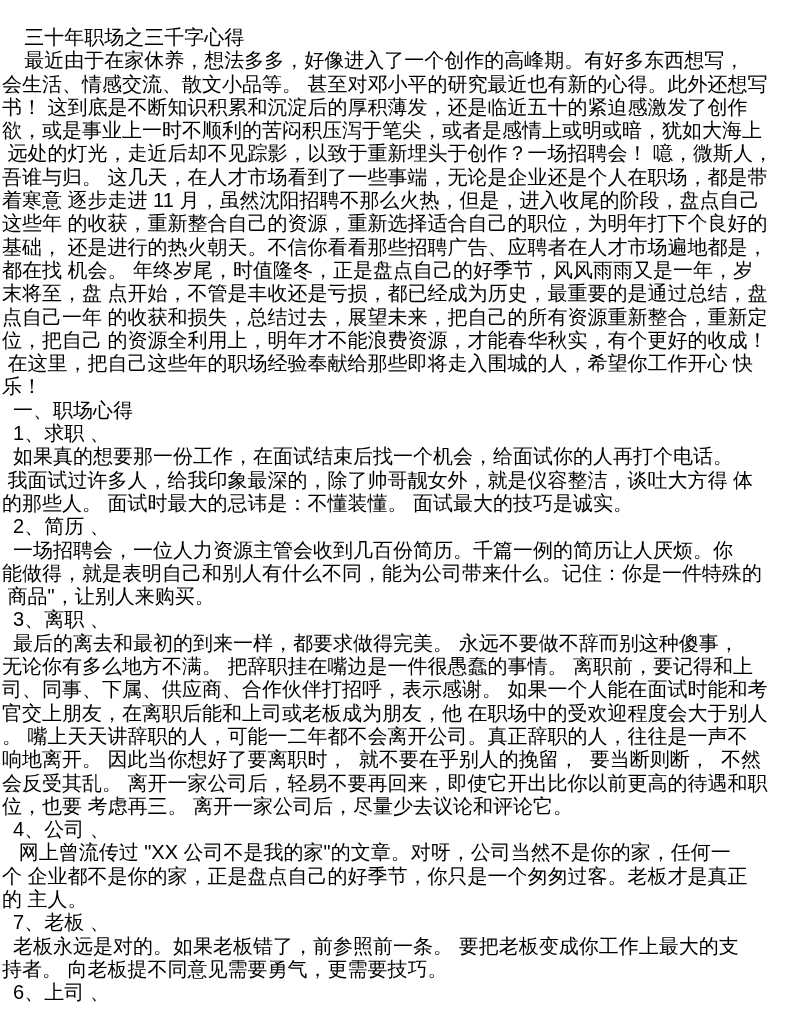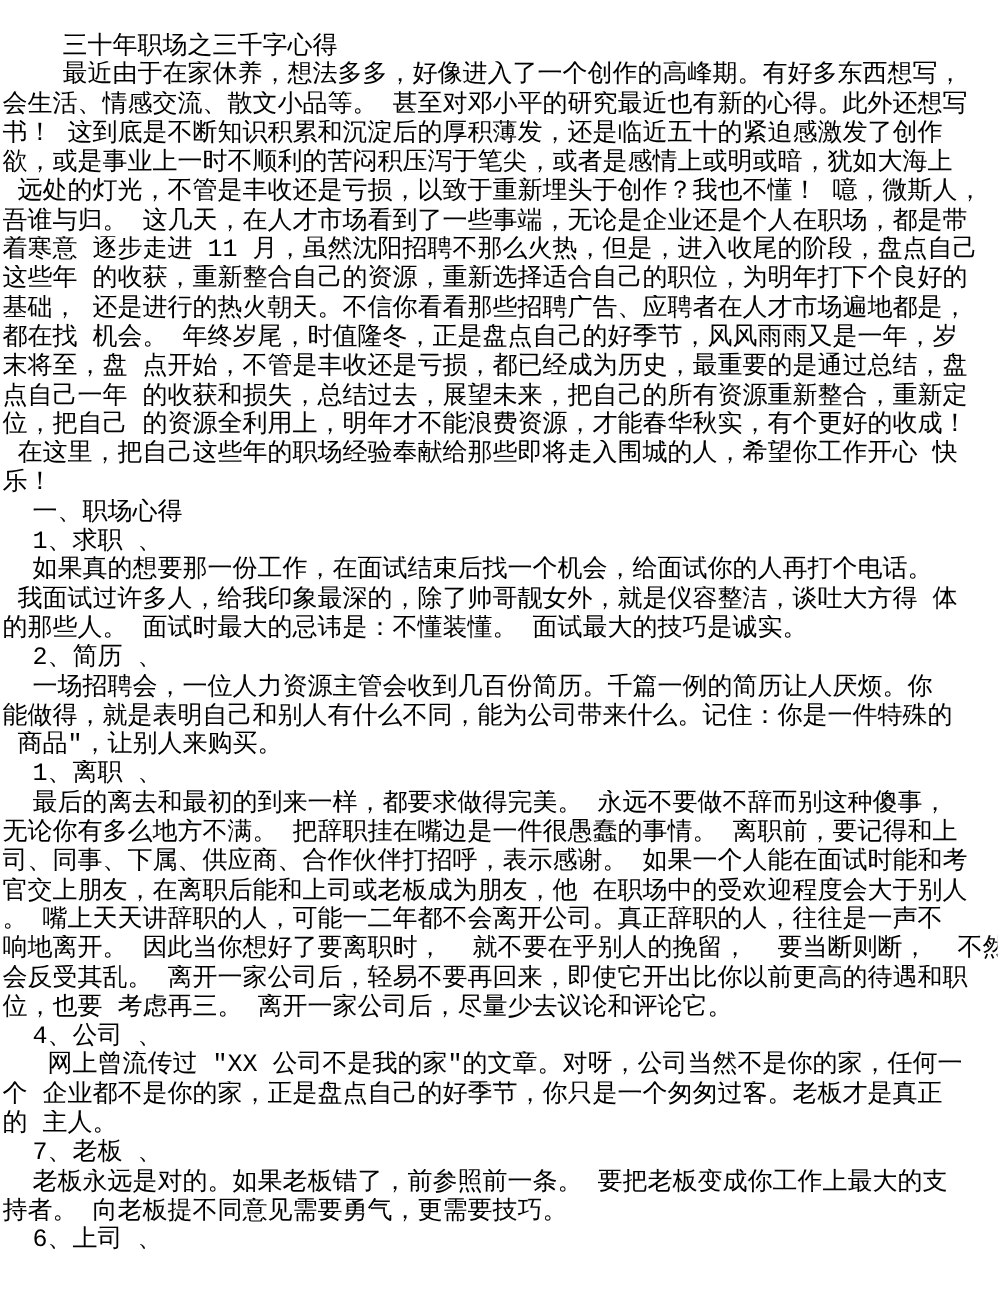--- a/index.html
+++ b/index.html
@@ -11,61 +11,61 @@
     width: 800px;
     height: 1032px;
     overflow: hidden;
   }
   .doc {
     box-sizing: border-box;
     width: 800px;
     height: 1032px;
     padding: 26px 2px 0 2px;
     color: #000000;
-    font-family: Liberation Mono, monospace;
+    font-family: Liberation Sans, sans-serif;
     font-size: 20px;
     line-height: 23.3px;
   }
   .line {
     white-space: pre;
     height: 23.3px;
     overflow: hidden;
   }
 </style>
 </head>
 <body>
 
 <div class="doc">
   <div>
       <div class="line">    三十年职场之三千字心得</div>
       <div class="line">    最近由于在家休养，想法多多，好像进入了一个创作的高峰期。有好多东西想写，</div>
       <div class="line">会生活、情感交流、散文小品等。 甚至对邓小平的研究最近也有新的心得。此外还想写</div>
       <div class="line">书！ 这到底是不断知识积累和沉淀后的厚积薄发，还是临近五十的紧迫感激发了创作</div>
       <div class="line">欲，或是事业上一时不顺利的苦闷积压泻于笔尖，或者是感情上或明或暗，犹如大海上</div>
-      <div class="line"> 远处的灯光，不管是丰收还是亏损，以致于重新埋头于创作？我也不懂！ 噫，微斯人，</div>
+      <div class="line"> 远处的灯光，走近后却不见踪影，以致于重新埋头于创作？一场招聘会！ 噫，微斯人，</div>
       <div class="line">吾谁与归。 这几天，在人才市场看到了一些事端，无论是企业还是个人在职场，都是带</div>
       <div class="line">着寒意 逐步走进 11 月，虽然沈阳招聘不那么火热，但是，进入收尾的阶段，盘点自己</div>
       <div class="line">这些年 的收获，重新整合自己的资源，重新选择适合自己的职位，为明年打下个良好的</div>
       <div class="line">基础， 还是进行的热火朝天。不信你看看那些招聘广告、应聘者在人才市场遍地都是，</div>
       <div class="line">都在找 机会。 年终岁尾，时值隆冬，正是盘点自己的好季节，风风雨雨又是一年，岁</div>
       <div class="line">末将至，盘 点开始，不管是丰收还是亏损，都已经成为历史，最重要的是通过总结，盘</div>
       <div class="line">点自己一年 的收获和损失，总结过去，展望未来，把自己的所有资源重新整合，重新定</div>
       <div class="line">位，把自己 的资源全利用上，明年才不能浪费资源，才能春华秋实，有个更好的收成！</div>
       <div class="line"> 在这里，把自己这些年的职场经验奉献给那些即将走入围城的人，希望你工作开心 快</div>
       <div class="line">乐！</div>
       <div class="line">  一、职场心得</div>
       <div class="line">  1、求职 、</div>
       <div class="line">  如果真的想要那一份工作，在面试结束后找一个机会，给面试你的人再打个电话。</div>
       <div class="line"> 我面试过许多人，给我印象最深的，除了帅哥靓女外，就是仪容整洁，谈吐大方得 体</div>
       <div class="line">的那些人。 面试时最大的忌讳是：不懂装懂。 面试最大的技巧是诚实。</div>
       <div class="line">  2、简历 、</div>
       <div class="line">  一场招聘会，一位人力资源主管会收到几百份简历。千篇一例的简历让人厌烦。你</div>
       <div class="line">能做得，就是表明自己和别人有什么不同，能为公司带来什么。记住：你是一件特殊的</div>
       <div class="line"> 商品"，让别人来购买。</div>
-      <div class="line">  1、离职 、</div>
+      <div class="line">  3、离职 、</div>
       <div class="line">  最后的离去和最初的到来一样，都要求做得完美。 永远不要做不辞而别这种傻事，</div>
       <div class="line">无论你有多么地方不满。 把辞职挂在嘴边是一件很愚蠢的事情。 离职前，要记得和上</div>
       <div class="line">司、同事、下属、供应商、合作伙伴打招呼，表示感谢。 如果一个人能在面试时能和考</div>
       <div class="line">官交上朋友，在离职后能和上司或老板成为朋友，他 在职场中的受欢迎程度会大于别人</div>
       <div class="line">。 嘴上天天讲辞职的人，可能一二年都不会离开公司。真正辞职的人，往往是一声不</div>
       <div class="line">响地离开。 因此当你想好了要离职时，  就不要在乎别人的挽留，  要当断则断，  不然</div>
       <div class="line">会反受其乱。 离开一家公司后，轻易不要再回来，即使它开出比你以前更高的待遇和职</div>
       <div class="line">位，也要 考虑再三。 离开一家公司后，尽量少去议论和评论它。</div>
       <div class="line">  4、公司 、</div>
       <div class="line">   网上曾流传过 "XX 公司不是我的家"的文章。对呀，公司当然不是你的家，任何一</div>

